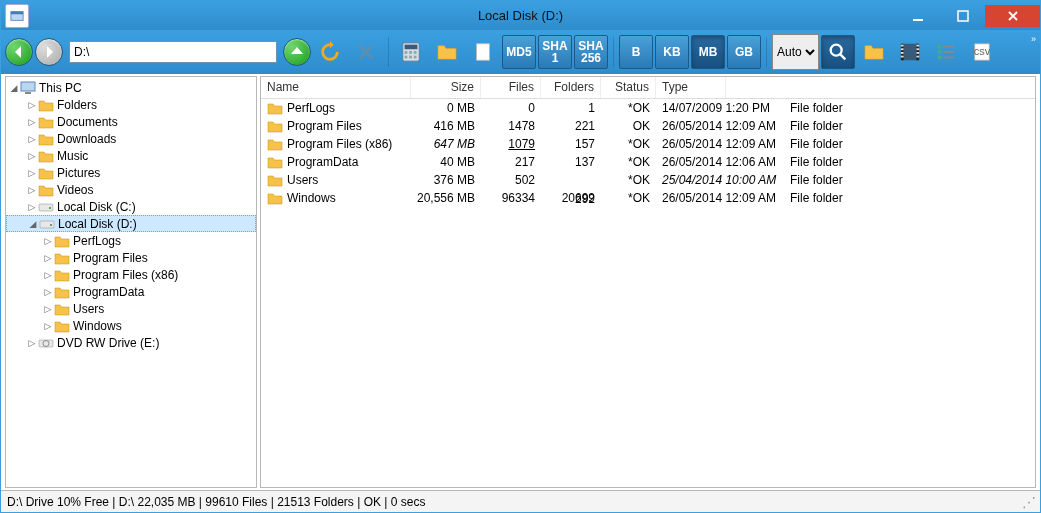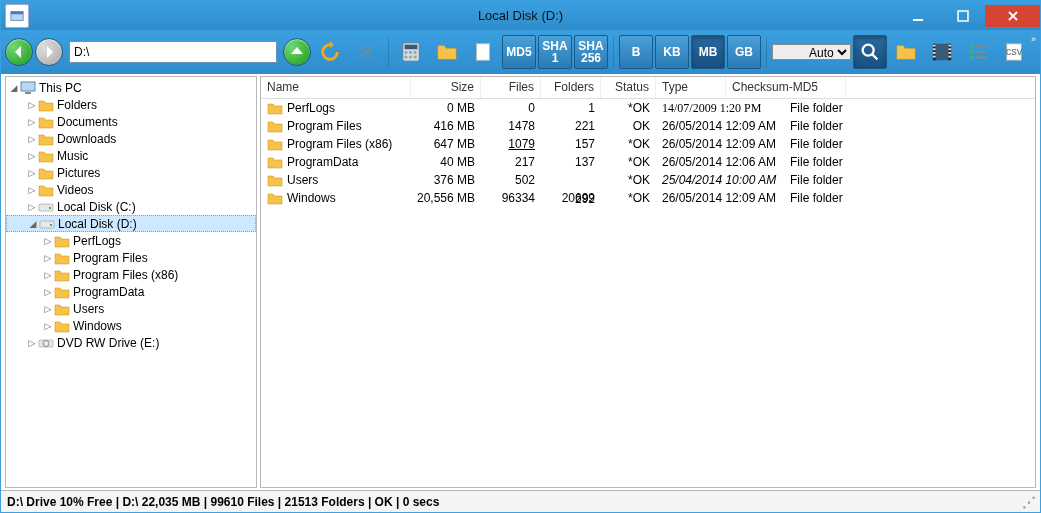--- a/index.html
+++ b/index.html
@@ -19,41 +19,41 @@
   .nav-btn svg { width: 16px; height: 16px; fill: #fff; }
   .pathbox { flex: 0 0 208px; height: 22px; background: #fff; border: 1px solid #6b93b6; margin: 0 4px; display: flex; align-items: center; padding: 0 4px; }
   .pathbox input { border: none; outline: none; flex: 1; font-size: 12px; }
   .tbtn { width: 32px; height: 32px; border: 1px solid transparent; display:flex; align-items:center; justify-content:center; border-radius: 2px; }
   .tbtn svg { width: 22px; height: 22px; }
   .tbtn.big { width: 34px; height: 34px; }
   .tbtn.lbl { font-size: 10px; font-weight: bold; color: #fff; background: linear-gradient(#4aa0d8,#2a7ab4); border: 1px solid #1a5a8a; border-radius: 2px; line-height: 1; width: 34px; height: 34px; flex-direction: column; }
   .tbtn.lbl span { display:block; text-align:center; }
   .tbtn.unit { font-size: 12px; font-weight: bold; color: #fff; background: linear-gradient(#4aa0d8,#2a7ab4); border: 1px solid #1a5a8a; border-radius: 2px; width: 34px; height: 34px; }
   .tbtn.unit.active { background: linear-gradient(#2a6aa0,#185080); box-shadow: inset 0 2px 4px rgba(0,0,0,.3); }
-  select.auto { height: 16px; font-size: 12px; background: #eee; border: 1px solid #888; padding-left: 32px; }
+  select.auto { height: 36px; font-size: 12px; background: #eee; border: 1px solid #888; }
   .sep { width: 1px; height: 30px; background: rgba(0,0,0,.15); margin: 0 3px; }
   .chev-more { position:absolute; right:4px; top:4px; color:#fff; font-size:9px; }
   
   .body { flex: 1; display: flex; min-height: 0; background: #fff; }
   .tree { width: 252px; border: 1px solid #b8b8b8; margin: 2px 0 2px 4px; overflow: auto; padding: 2px 0; }
   .tnode { display: flex; align-items: center; height: 17px; padding-right: 4px; white-space: nowrap; cursor: default; }
   .tnode .tw { width: 12px; height: 12px; display:flex; align-items:center; justify-content:center; color: #666; font-size: 9px; }
   .tnode .ic { width: 16px; height: 16px; margin-right: 3px; display:flex; align-items:center; justify-content:center; flex-shrink:0; }
   .tnode.selected { background: #cde8ff; border: 1px dotted #6aa8de; height: 17px; }
   .list { flex: 1; border: 1px solid #b8b8b8; margin: 2px 4px 2px 3px; overflow: auto; display: flex; flex-direction: column; }
   .lhead { display: flex; border-bottom: 1px solid #ddd; height: 22px; align-items: flex-end; }
   .lcol { padding: 0 6px; color: #333; font-size: 12px; height: 22px; display:flex; align-items:center; border-right: 1px solid #eee; }
   .lcol.r { justify-content: flex-end; }
   .lrows { flex: 1; }
   .lrow { display: flex; height: 18px; align-items: center; }
   .lcell { padding: 0 6px; font-size: 12px; color: #000; display:flex; align-items:center; overflow:hidden; white-space:nowrap; }
   .lcell.r { justify-content: flex-end; }
   .fic { width: 16px; height: 14px; margin-right: 4px; flex-shrink:0; }
   
-  .status { height: 22px; border-top: 1px solid #b8b8b8; display: flex; align-items: center; padding: 0 6px; font-size: 12px; gap: 4px; background: #f4f4f4; font-weight: bold; }
+  .status { height: 22px; border-top: 1px solid #b8b8b8; display: flex; align-items: center; padding: 0 6px; font-size: 12px; gap: 4px; background: #f4f4f4; }
   .grip { margin-left: auto; color: #999; font-size: 14px; letter-spacing: -2px; }
   
   .folder-svg { fill: #f7c24a; stroke: #c48a10; stroke-width: .5; }
   .drive-svg { fill: #e8e8e8; stroke: #888; stroke-width: .5; }
 </style>
 </head>
 <body>
 
 <div class="titlebar">
   <div class="app-icon">
@@ -352,35 +352,34 @@
       </div>
   </div>
   <div class="list">
     <div class="lhead" id="list-head">
         <div class="lcol" style="width: 150px;">Name</div>
         <div class="lcol r" style="width: 70px;">Size</div>
         <div class="lcol r" style="width: 60px;">Files</div>
         <div class="lcol r" style="width: 60px;">Folders</div>
         <div class="lcol r" style="width: 55px;">Status</div>
         <div class="lcol" style="width: 70px;">Type</div>
-        <div class="lcol" style="width: 120px;">Checksum-MD5</div>
       </div>
     <div class="lrows" id="list-rows">
         <div class="lrow">
           <div class="lcell" style="width: 150px;">
             <span class="fic"><svg viewBox="0 0 16 14" width="16" height="14">
                 <path class="folder-svg" d="M1 3 h5 l1.5 2 H15 v8 H1 z"></path>
               </svg></span>
             <span>PerfLogs</span>
           </div>
           <div class="lcell r" style="width: 70px;">0 MB</div>
           <div class="lcell r" style="width: 60px;">0</div>
           <div class="lcell r" style="width: 60px;">1</div>
           <div class="lcell r" style="width: 55px;">*OK</div>
-          <div class="lcell" style="width: 128px; font-family: Liberation Serif, serif;">14/07/2009 1:20 PM</div>
+          <div class="lcell" style="width: 128px;">14/07/2009 1:20 PM</div>
           <div class="lcell" style="width: 70px;">File folder</div>
           <div class="lcell" style="width: 120px;"></div>
         </div>
         <div class="lrow">
           <div class="lcell" style="width: 150px;">
             <span class="fic"><svg viewBox="0 0 16 14" width="16" height="14">
                 <path class="folder-svg" d="M1 3 h5 l1.5 2 H15 v8 H1 z"></path>
               </svg></span>
             <span>Program Files</span>
           </div>
@@ -392,21 +391,21 @@
           <div class="lcell" style="width: 70px;">File folder</div>
           <div class="lcell" style="width: 120px;"></div>
         </div>
         <div class="lrow">
           <div class="lcell" style="width: 150px;">
             <span class="fic"><svg viewBox="0 0 16 14" width="16" height="14">
                 <path class="folder-svg" d="M1 3 h5 l1.5 2 H15 v8 H1 z"></path>
               </svg></span>
             <span>Program Files (x86)</span>
           </div>
-          <div class="lcell r" style="width: 70px;">647 MB</div>
+          <div class="lcell r" style="width: 70px; font-style: italic;">647 MB</div>
           <div class="lcell r" style="width: 60px; text-decoration: underline;">1079</div>
           <div class="lcell r" style="width: 60px;">157</div>
           <div class="lcell r" style="width: 55px;">*OK</div>
           <div class="lcell" style="width: 128px;">26/05/2014 12:09 AM</div>
           <div class="lcell" style="width: 70px;">File folder</div>
           <div class="lcell" style="width: 120px;"></div>
         </div>
         <div class="lrow">
           <div class="lcell" style="width: 150px;">
             <span class="fic"><svg viewBox="0 0 16 14" width="16" height="14">

